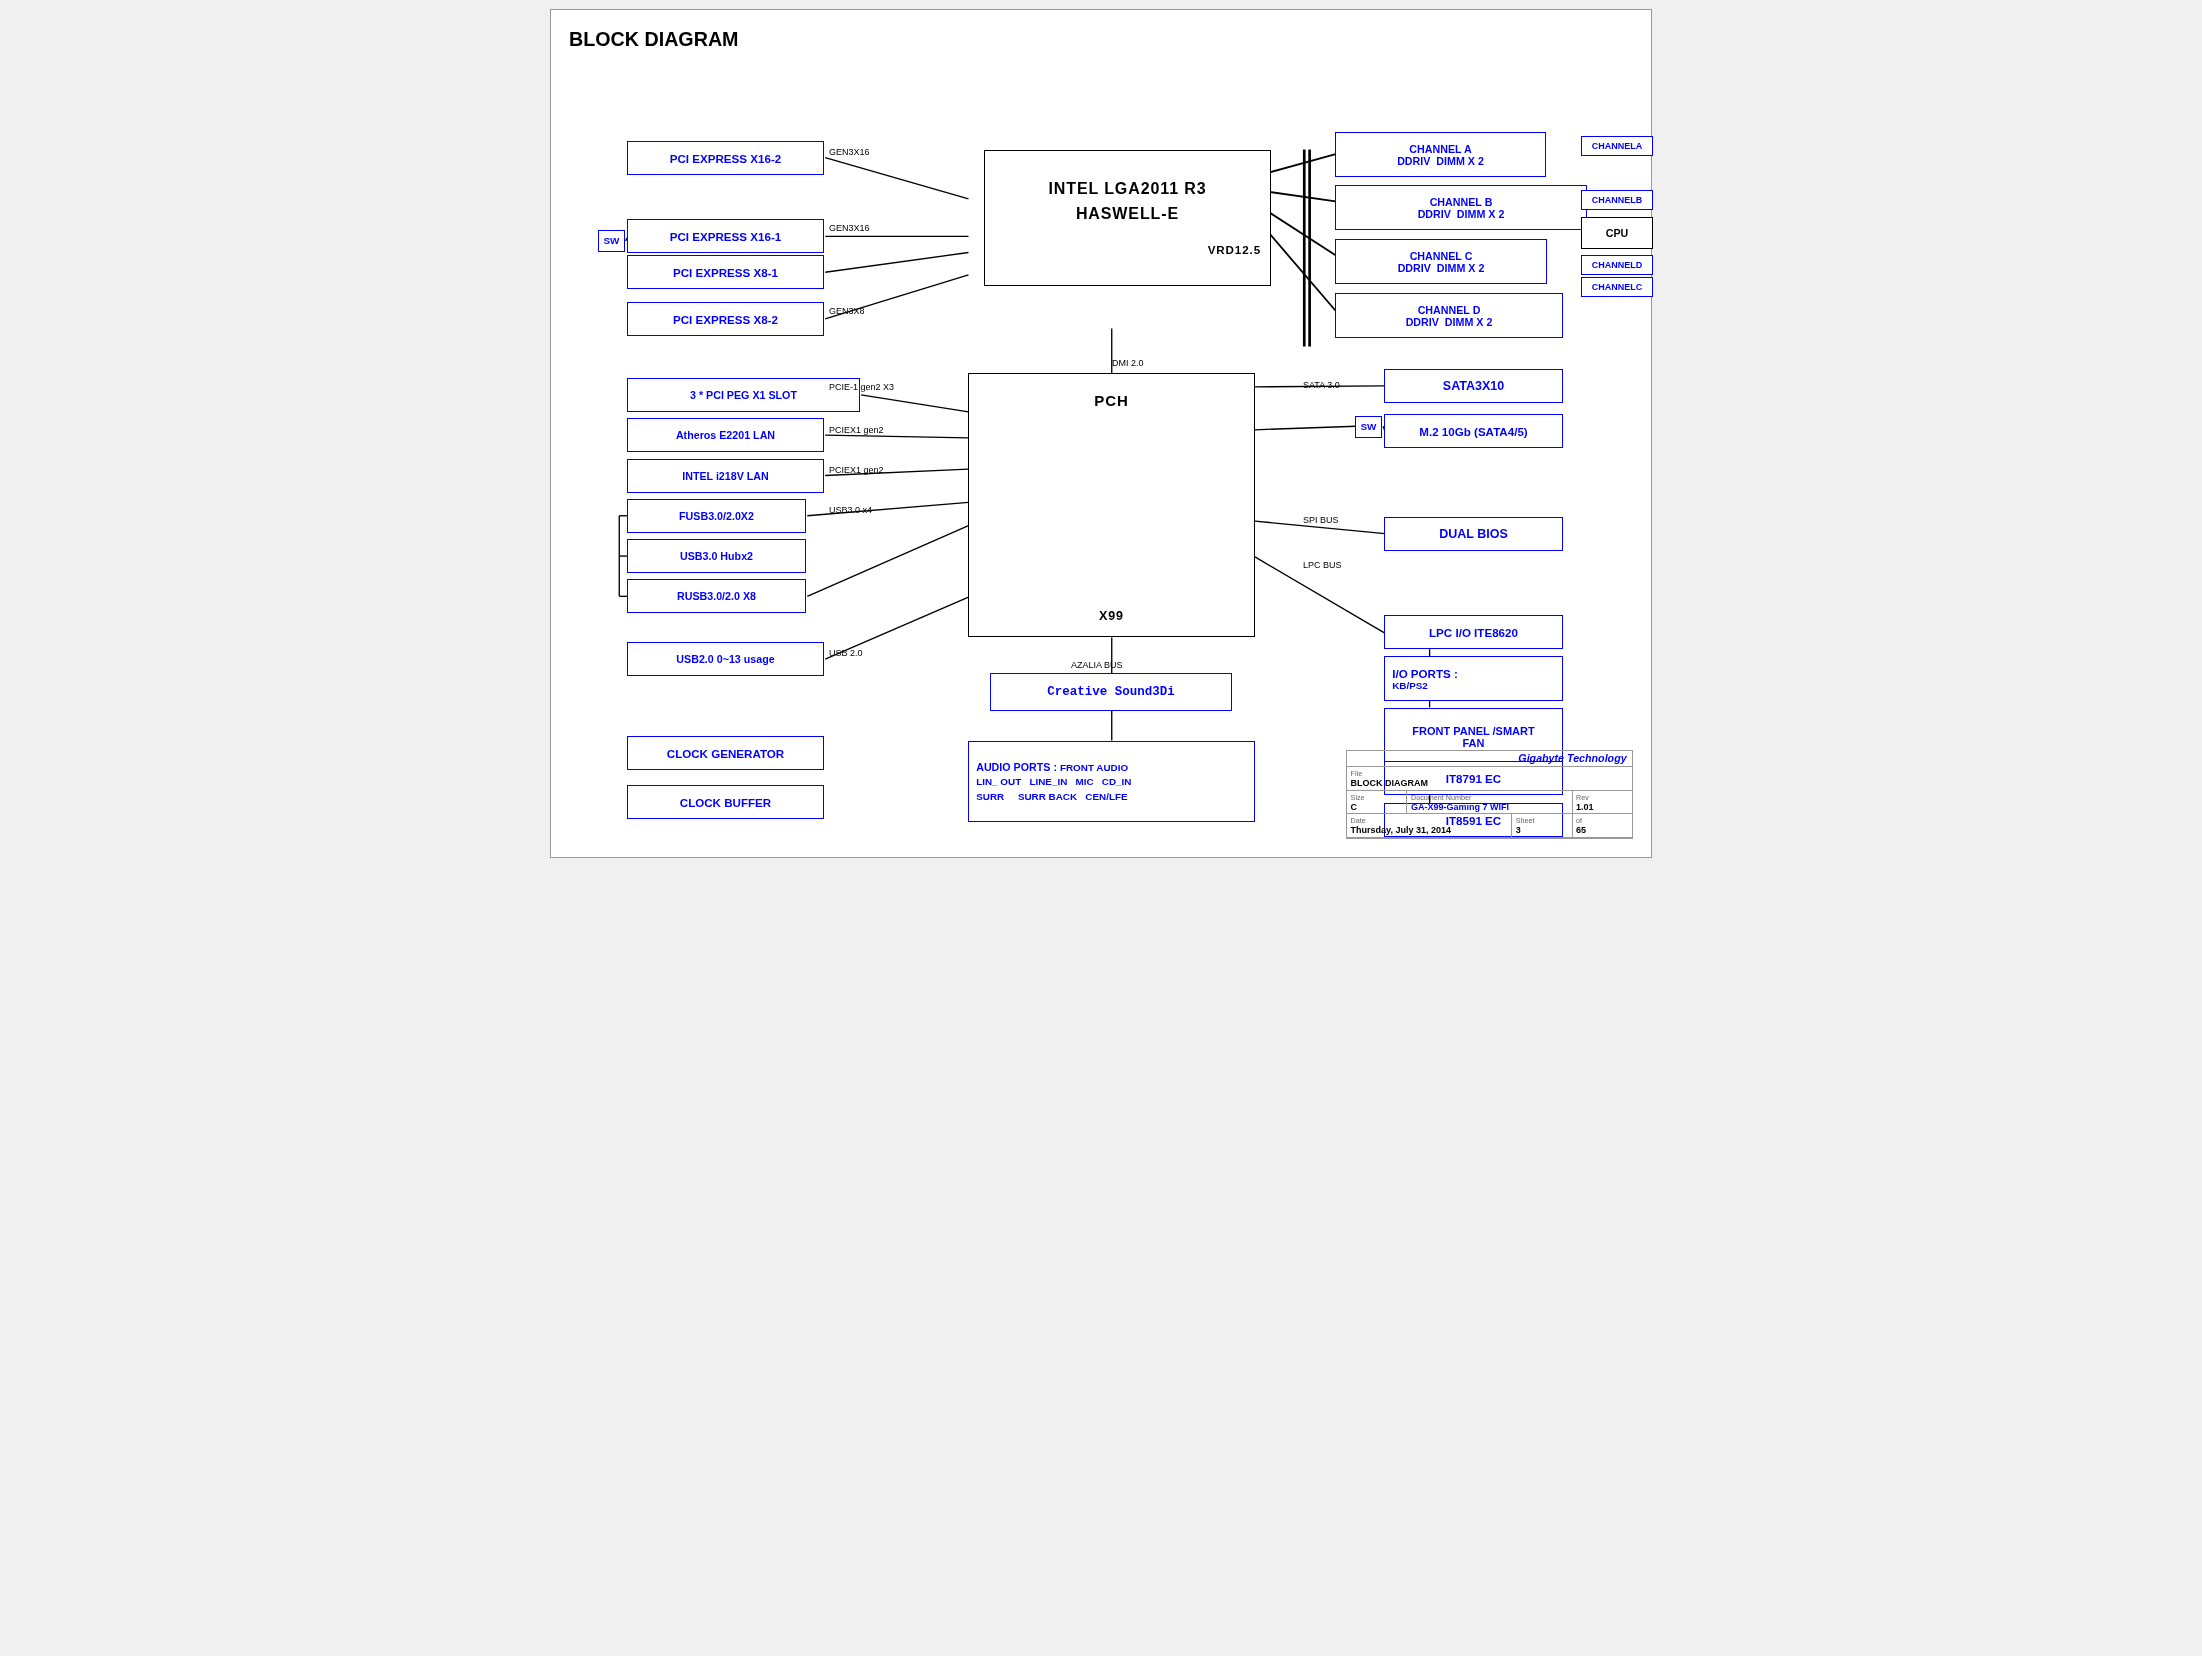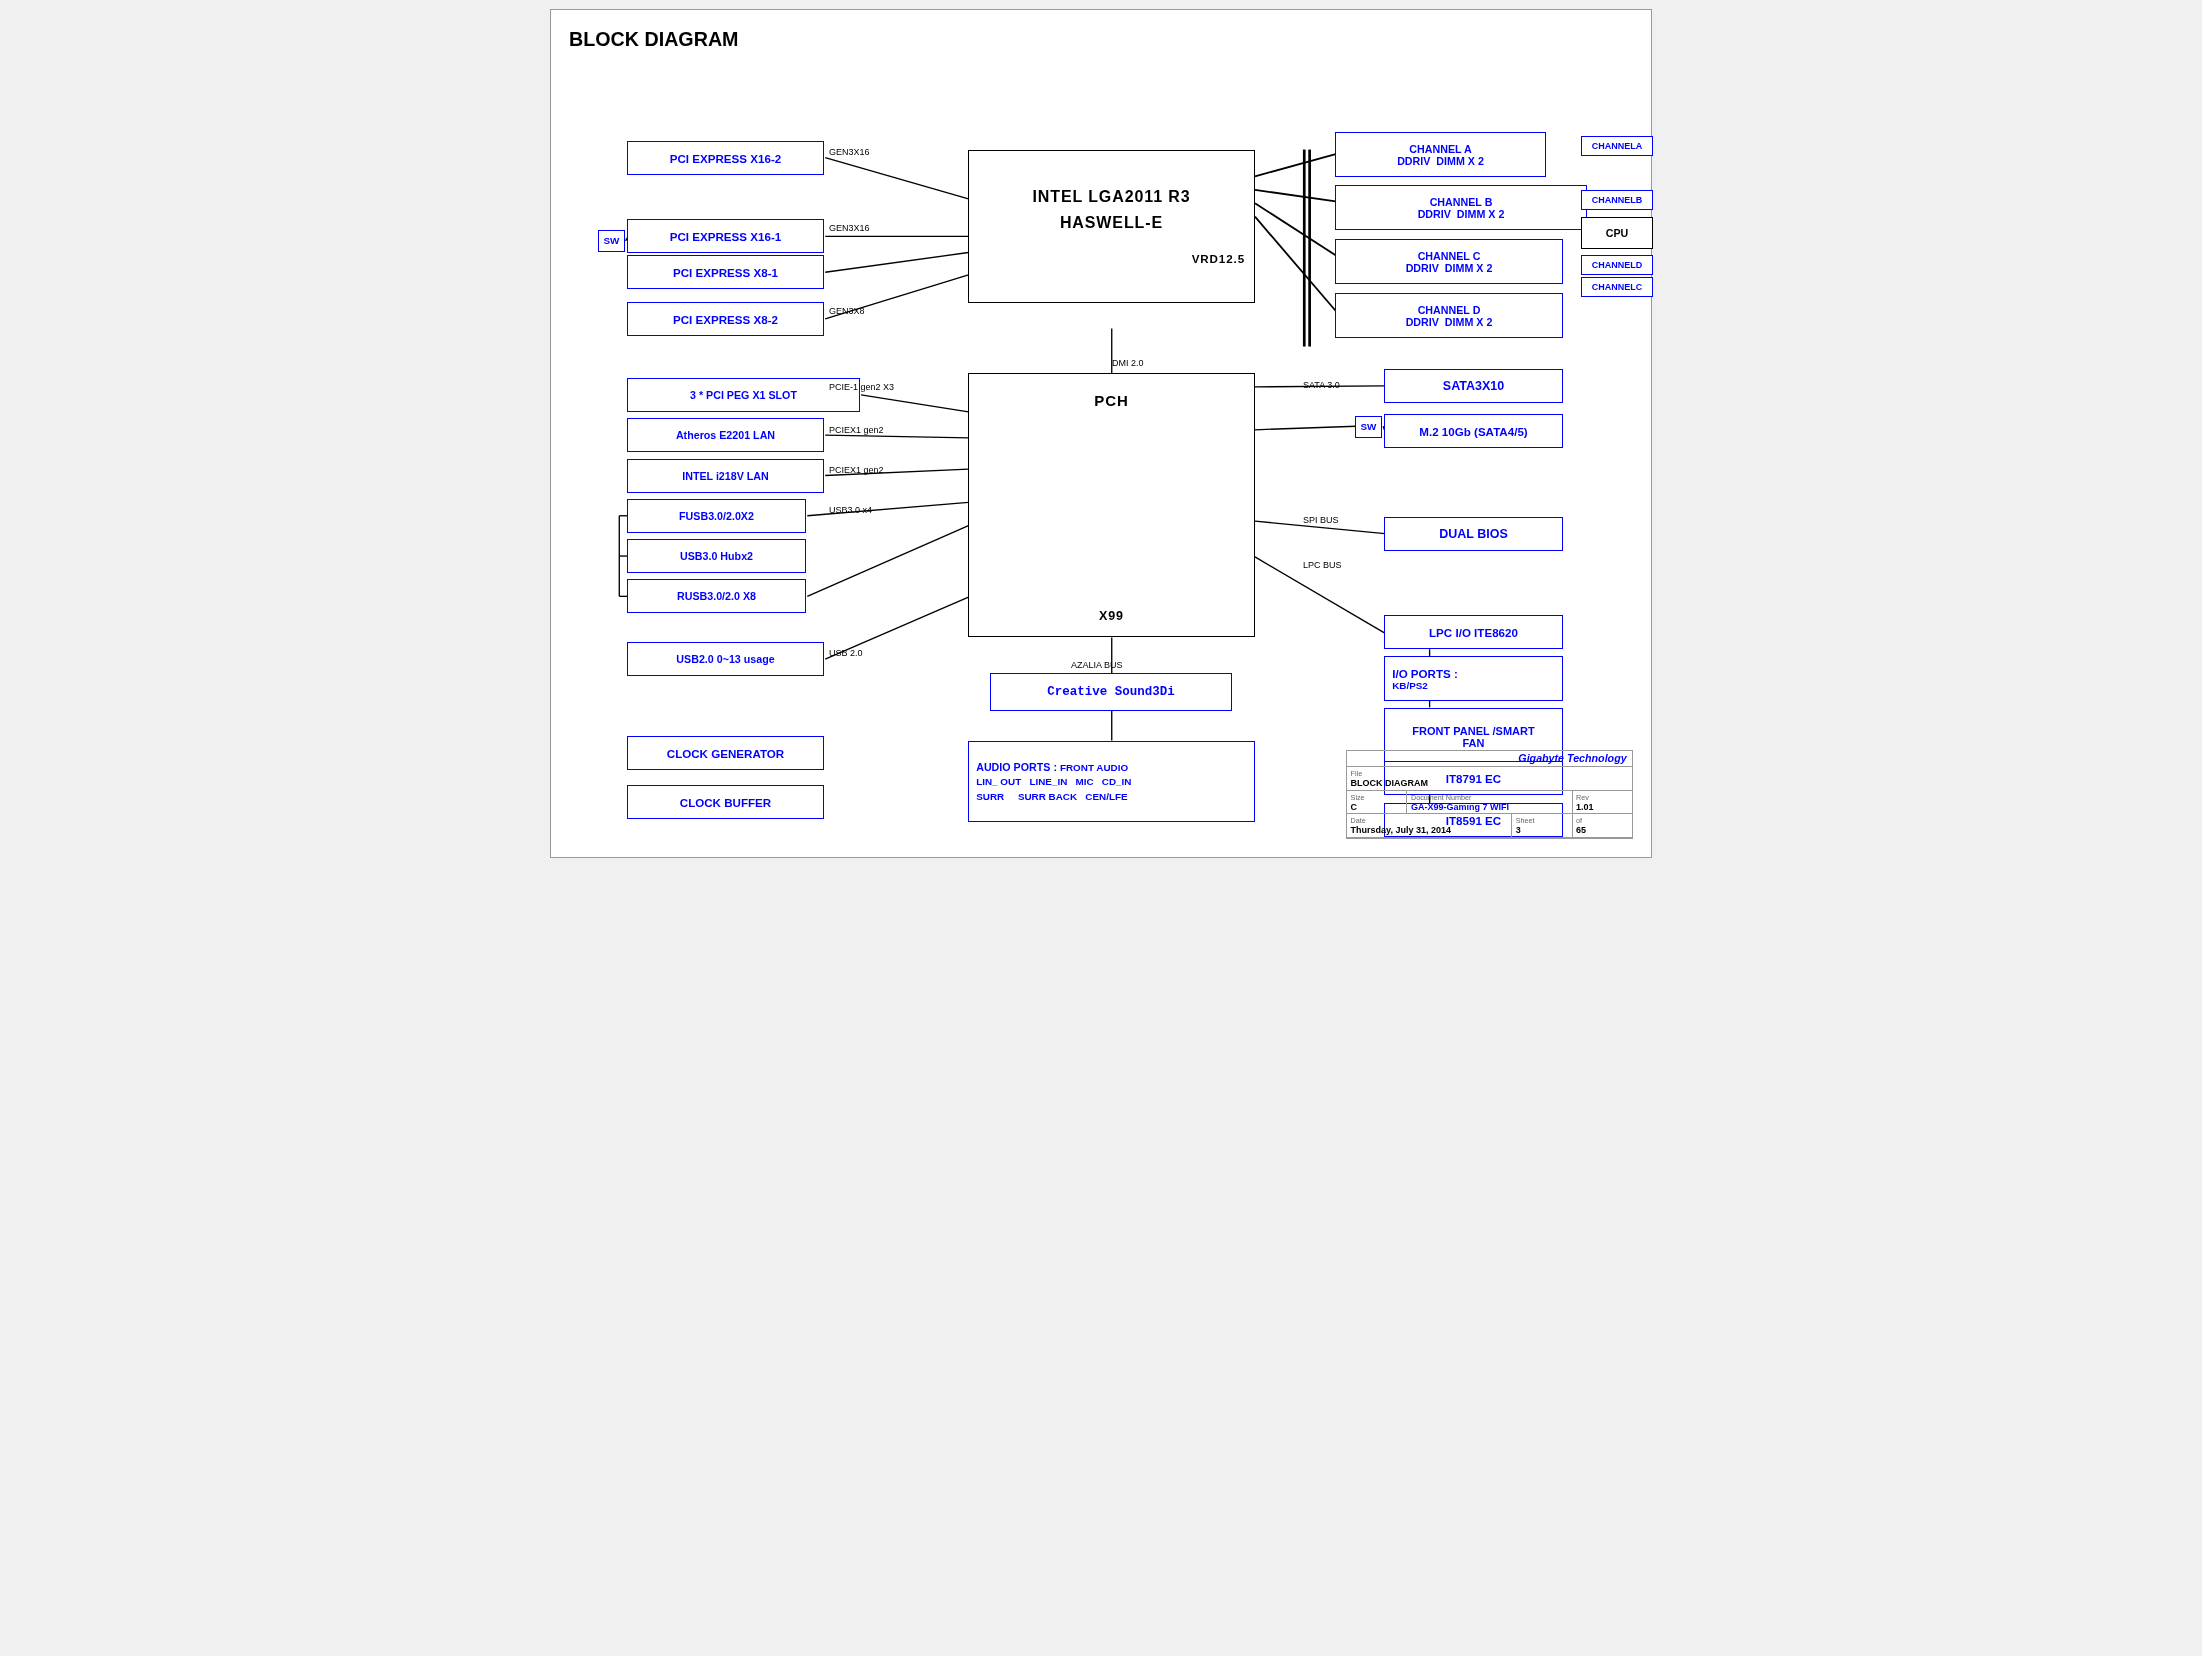--- a/index.html
+++ b/index.html
@@ -175,37 +175,37 @@
     <div class="box" style="left:58px;top:81px;width:197px;height:34px">PCI EXPRESS X16-2</div>
 
     <div class="box" style="left:58px;top:159px;width:197px;height:34px">PCI EXPRESS X16-1</div>
 
     <div class="box" style="left:58px;top:195px;width:197px;height:34px">PCI EXPRESS X8-1</div>
 
     <div class="box" style="left:58px;top:242px;width:197px;height:34px">PCI EXPRESS X8-2</div>
 
     <div class="box small-sw" style="left:29px;top:170px;width:27px;height:21.5px">SW</div>
 
-    <div class="box black-border multi-line-box large" style="left:399px;top:90px;width:287px;height:153px;font-size:16px;font-weight:bold;letter-spacing:0.9px">
+    <div class="box black-border multi-line-box large" style="left:415px;top:90px;width:287px;height:136px;font-size:16px;font-weight:bold;letter-spacing:0.9px">
       <div>INTEL LGA2011 R3</div>
       <div style="margin-top:7.2px">HASWELL-E</div>
       <div style="margin-top:20px;font-size:11.6px;align-self:flex-end;padding-right:9px">VRD12.5</div>
     </div>
 
     <div class="box multi-line-box" style="left:766px;top:72px;width:211px;height:45px;font-size:10.7px">
       <div>CHANNEL A</div>
       <div>DDRIV&nbsp;&nbsp;DIMM X 2</div>
     </div>
 
     <div class="box multi-line-box" style="left:766px;top:125px;width:252px;height:45px;font-size:10.7px">
       <div>CHANNEL B</div>
       <div>DDRIV&nbsp;&nbsp;DIMM X 2</div>
     </div>
 
-    <div class="box multi-line-box" style="left:766px;top:179px;width:228px;height:45px;font-size:10.7px">
+    <div class="box multi-line-box" style="left:766px;top:179px;width:212px;height:45px;font-size:10.7px">
       <div>CHANNEL C</div>
       <div>DDRIV&nbsp;&nbsp;DIMM X 2</div>
     </div>
 
     <div class="box multi-line-box" style="left:766px;top:233px;width:228px;height:45px;font-size:10.7px">
       <div>CHANNEL D</div>
       <div>DDRIV&nbsp;&nbsp;DIMM X 2</div>
     </div>
 
     <div class="box" style="left:1012px;top:76px;width:72px;height:19.7px;font-size:9px">CHANNELA</div>

